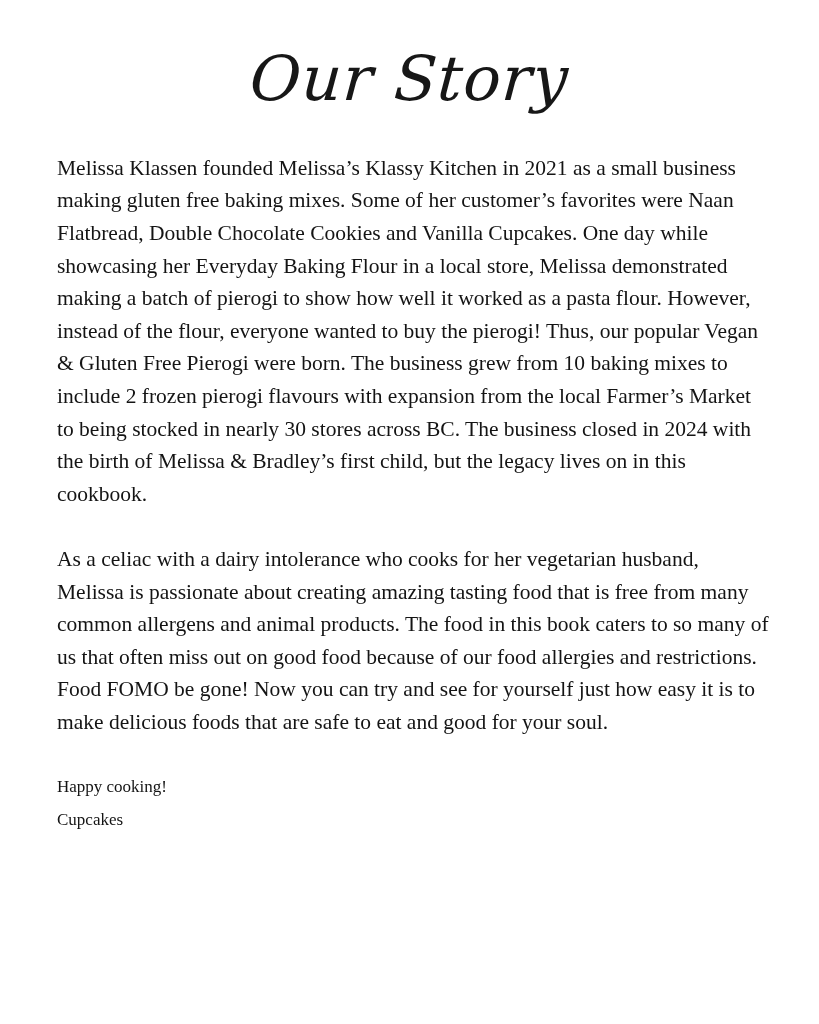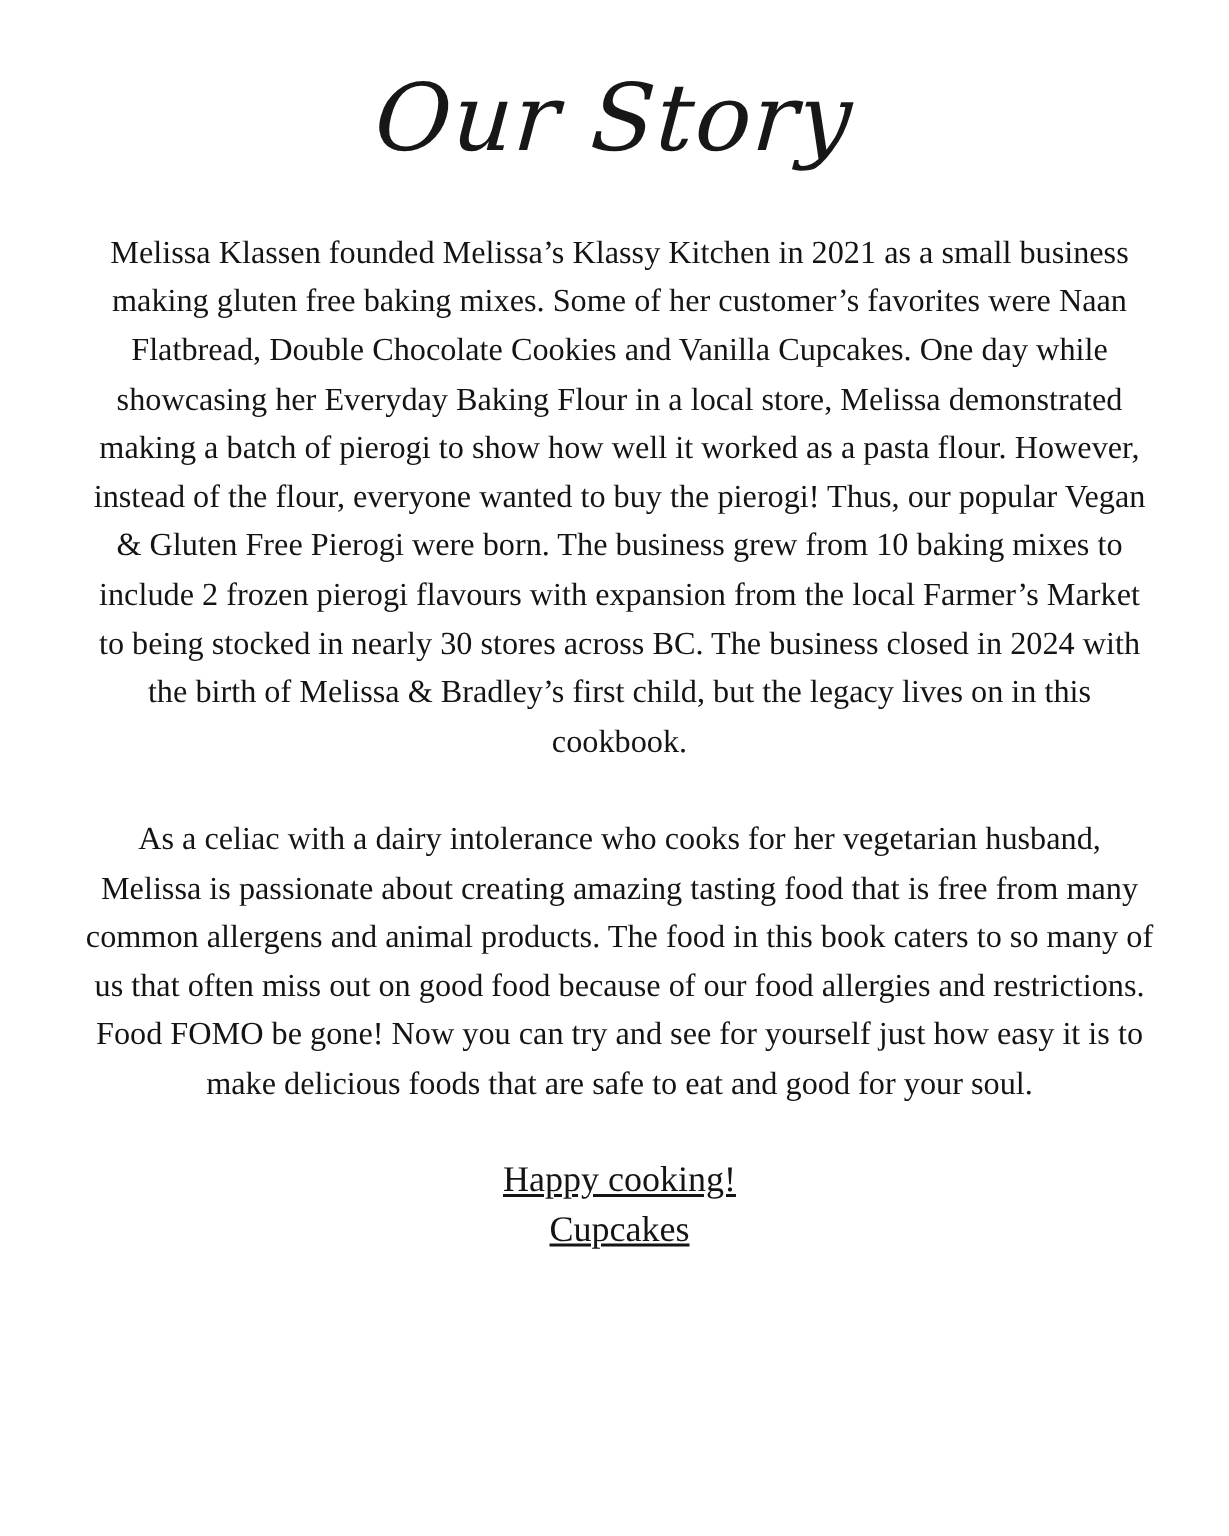--- a/index.html
+++ b/index.html
@@ -26,29 +26,28 @@
     line-height: 1.45;
     letter-spacing: 1px;
     color: #171717;
     transform: skewX(-4deg);
   }
   .body-text {
     width: 712px;
     margin: 28px 0 0 57px;
     font-size: 21.5px;
     line-height: 32.6px;
-    text-align: center;
+    text-align: left;
   }
   .body-text p {
     margin: 0 0 32.6px 0;
   }
   .closing-line {
-    font-size: 24px;
+    font-size: 17px;
     line-height: 32.6px;
-    text-decoration: underline;
   }
 </style>
 </head>
 <body>
 
 <div class="page">
   <h1 class="title">Our Story</h1>
 
   <div class="body-text">
     <p>Melissa Klassen founded Melissa’s Klassy Kitchen in 2021 as a small business making gluten free baking mixes. Some of her customer’s favorites were Naan Flatbread, Double Chocolate Cookies and Vanilla Cupcakes. One day while showcasing her Everyday Baking Flour in a local store, Melissa demonstrated making a batch of pierogi to show how well it worked as a pasta flour. However, instead of the flour, everyone wanted to buy the pierogi! Thus, our popular Vegan &amp; Gluten Free Pierogi were born. The business grew from 10 baking mixes to include 2 frozen pierogi flavours with expansion from the local Farmer’s Market to being stocked in nearly 30 stores across BC. The business closed in 2024 with the birth of Melissa &amp; Bradley’s first child, but the legacy lives on in this cookbook.</p>

